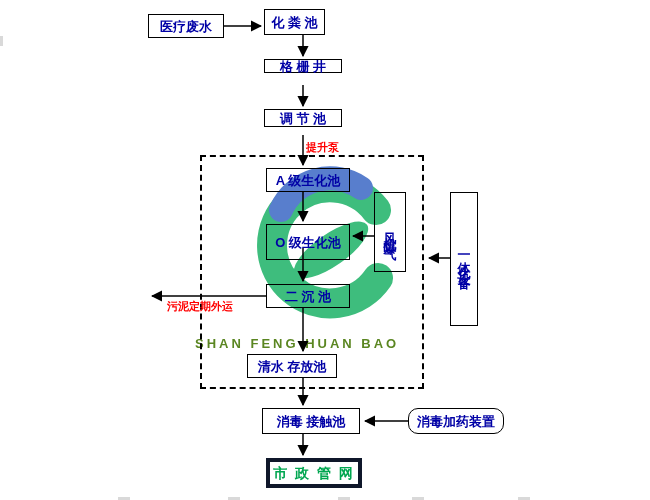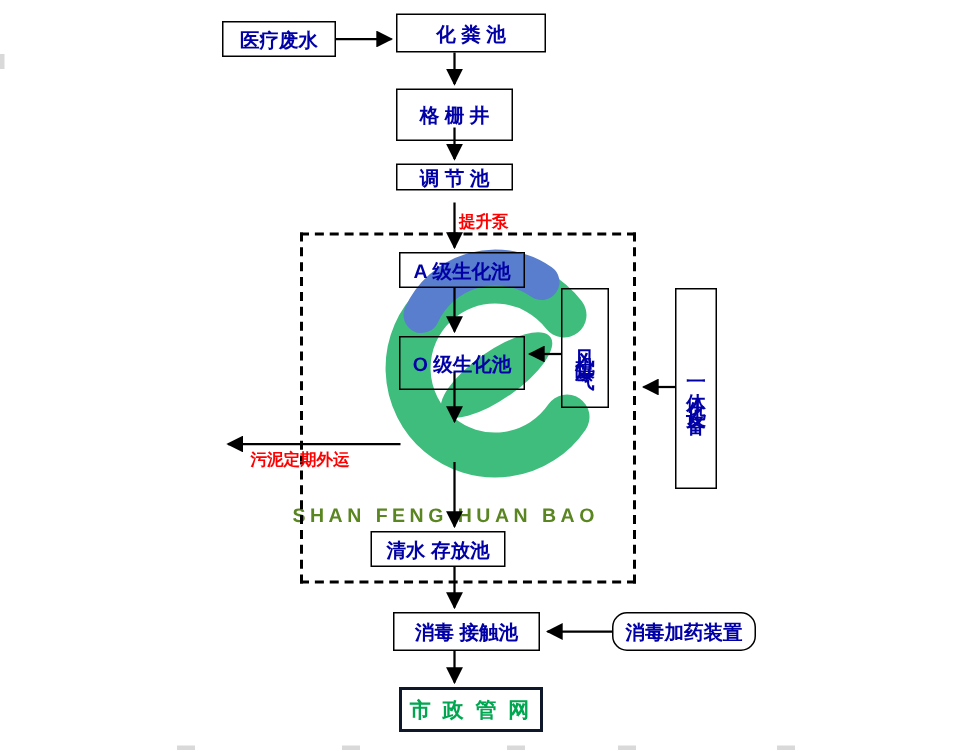--- a/index.html
+++ b/index.html
@@ -11,21 +11,21 @@
     position:absolute;box-sizing:border-box;border:1.5px solid #000;
     display:flex;align-items:center;justify-content:center;
     background:transparent;z-index:3;
   }
   .box span{
     color:#0000a6;font-size:13px;font-weight:bold;white-space:nowrap;line-height:1;
   }
   .box.vertical span{
     writing-mode:vertical-rl;text-orientation:upright;letter-spacing:5px;white-space:normal;
   }
-  .box.green{border:2px solid #0f172a;}
+  .box.green{border:4px solid #0f172a;}
   .box.green span{color:#00a650;font-size:14px;letter-spacing:2px;}
   .red-label{
     position:absolute;color:#ff0000;font-size:11px;font-weight:bold;z-index:4;white-space:nowrap;
   }
   #dashed-frame{
     position:absolute;left:200px;top:155px;width:224px;height:234px;
     border:2px dashed #000;box-sizing:border-box;z-index:1;background:transparent;
   }
   #arrow-layer{position:absolute;left:0;top:0;z-index:2;}
   #arrow-layer line{stroke:#000;stroke-width:1.5;}
@@ -75,40 +75,43 @@
     <line x1="374" y1="236" x2="353" y2="236" marker-end="url(#arr)"></line>
     <line x1="450" y1="258" x2="429" y2="258" marker-end="url(#arr)"></line>
     <line x1="303" y1="378" x2="303" y2="405" marker-end="url(#arr)"></line>
     <line x1="408" y1="421" x2="365" y2="421" marker-end="url(#arr)"></line>
     <line x1="303" y1="434" x2="303" y2="455" marker-end="url(#arr)"></line>
   </svg>
 
   <div class="box" style="left:148px;top:14px;width:76px;height:24px;">
     <span>医疗废水</span>
   </div>
-  <div class="box" style="left:264px;top:9px;width:100px;height:26px;">
+  <div class="box" style="left:264px;top:9px;width:61px;height:26px;">
     <span>化 粪 池</span>
   </div>
-  <div class="box" style="left:264px;top:59px;width:78px;height:35px;">
+  <div class="box" style="left:264px;top:59px;width:78px;height:14px;">
     <span>格 栅 井</span>
   </div>
   <div class="box" style="left:264px;top:109px;width:78px;height:18px;text-align:right;">
     <span>调 节 池</span>
   </div>
   <div class="box" style="left:266px;top:168px;width:84px;height:24px;">
     <span>A 级生化池</span>
   </div>
   <div class="box" style="left:266px;top:224px;width:84px;height:36px;">
     <span>O 级生化池</span>
   </div>
   <div class="box vertical" style="left:374px;top:192px;width:32px;height:80px;">
     <span>风机曝气</span>
   </div>
   <div class="box vertical" style="left:450px;top:192px;width:28px;height:134px;">
     <span>一体化设备</span>
+  </div>
+  <div class="box" style="left:266px;top:284px;width:84px;height:24px;">
+    <span>二 沉 池</span>
   </div>
   <div class="box" style="left:247px;top:354px;width:90px;height:24px;">
     <span>清水 存放池</span>
   </div>
   <div class="box" style="left:262px;top:408px;width:98px;height:26px;">
     <span>消毒 接触池</span>
   </div>
   <div class="box" style="left:408px;top:408px;width:96px;height:26px;border-radius:10px;">
     <span>消毒加药装置</span>
   </div>

